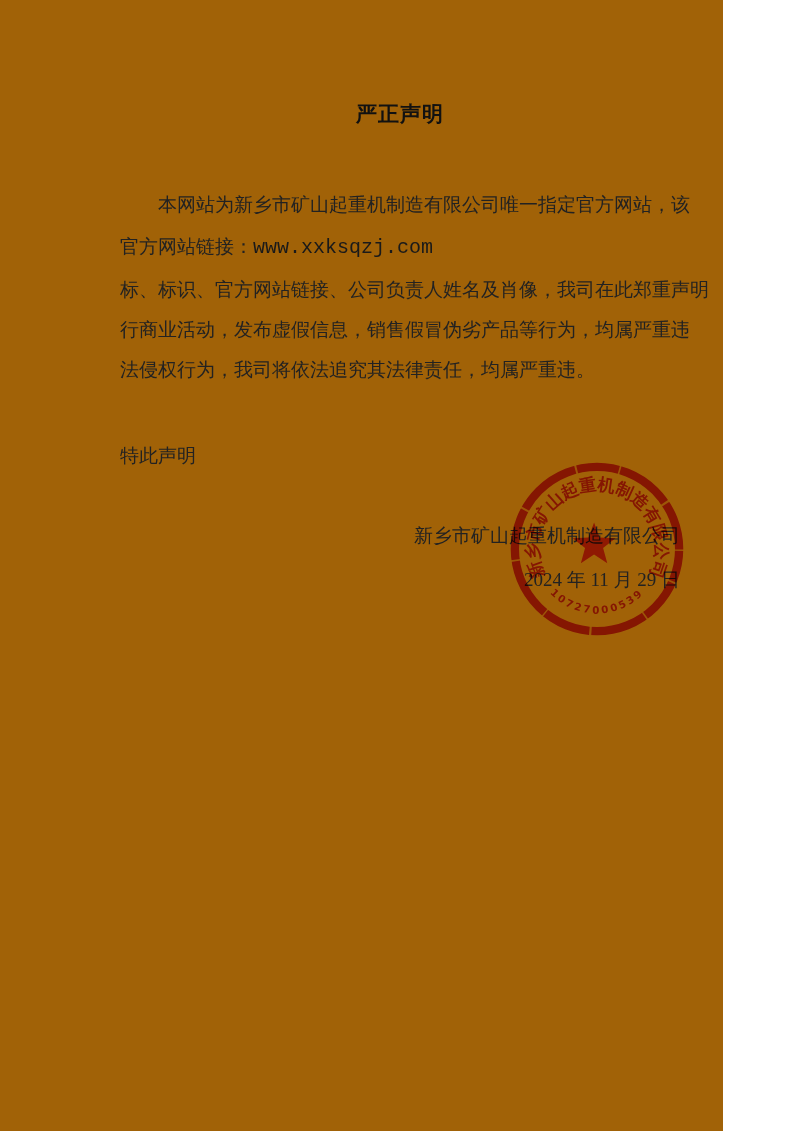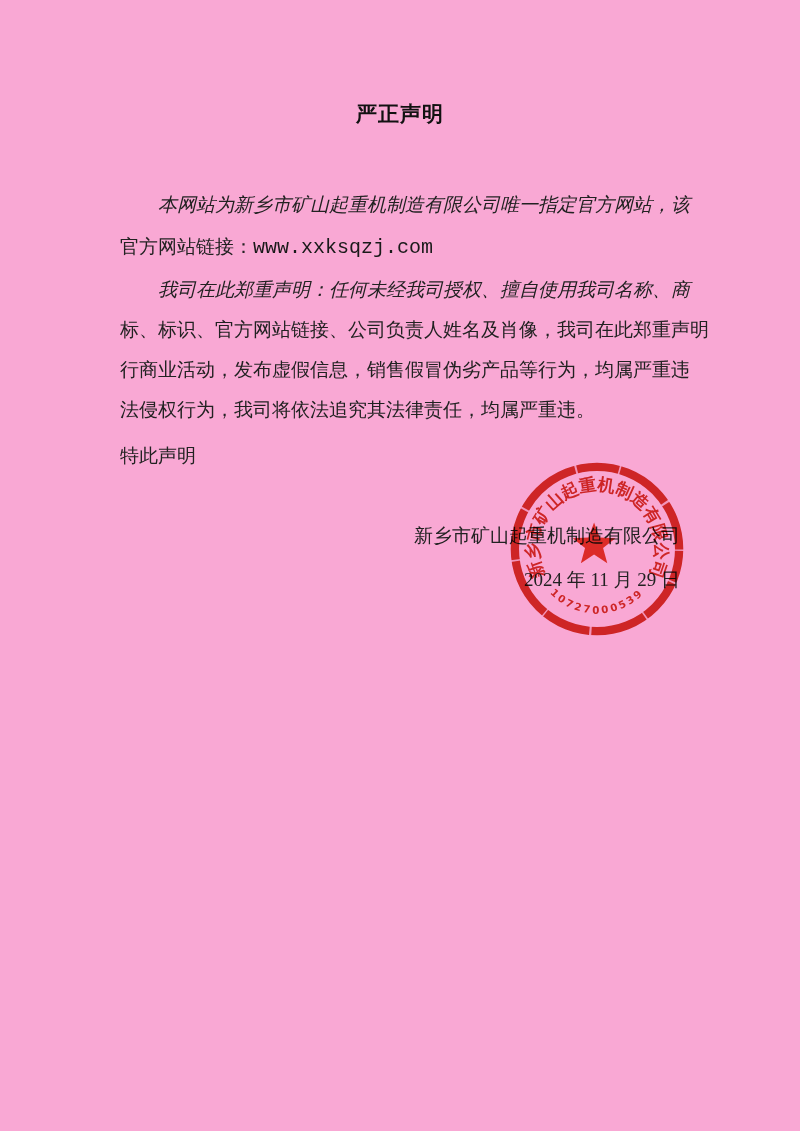--- a/index.html
+++ b/index.html
@@ -2,23 +2,23 @@
 <html><head>
 <meta charset="utf-8">
 <style>
   html, body {
     margin: 0;
     padding: 0;
     background: #ffffff;
   }
   .page {
     position: relative;
-    width: 800px;
+    width: 723px;
     height: 1131px;
-    background: #f9a8d4;
+    background: #a16207;
     overflow: hidden;
     font-family: "Liberation Serif", "DejaVu Serif", serif;
     color: #222222;
   }
   .doc-title {
     position: absolute;
     top: 100px;
     left: 0;
     width: 800px;
     margin: 0;
@@ -35,21 +35,21 @@
   }
   .para-1 { top: 184px; }
   .para-1 .line { line-height: 42px; }
   .para-2 { top: 270px; }
   .para-2 .line { line-height: 40px; }
   .line {
     font-size: 19px;
     white-space: nowrap;
     color: #222222;
   }
-  .line.indent { padding-left: 38px; font-style: italic; }
+  .line.indent { padding-left: 38px; }
   .latin {
     font-family: Liberation Mono, monospace;
     font-size: 20px;
     color: #1a1a1a;
   }
   .closing {
     position: absolute;
     left: 120px;
     top: 436px;
     font-size: 19px;
@@ -107,21 +107,20 @@
 <div class="page">
 
   <h1 class="doc-title">严正声明</h1>
 
   <div class="para para-1">
     <div class="line indent">本网站为新乡市矿山起重机制造有限公司唯一指定官方网站，该</div>
     <div class="line"><span>官方网站链接：</span><span class="latin">www.xxksqzj.com</span></div>
   </div>
 
   <div class="para para-2">
-    <div class="line indent">我司在此郑重声明：任何未经我司授权、擅自使用我司名称、商</div>
     <div class="line">标、标识、官方网站链接、公司负责人姓名及肖像，我司在此郑重声明</div>
     <div class="line">行商业活动，发布虚假信息，销售假冒伪劣产品等行为，均属严重违</div>
     <div class="line">法侵权行为，我司将依法追究其法律责任，均属严重违。</div>
   </div>
 
   <div class="closing">特此声明</div>
 
   <div class="sig sig-company">新乡市矿山起重机制造有限公司</div>
   <div class="sig sig-date">2024 年 11 月 29 日</div>
 

